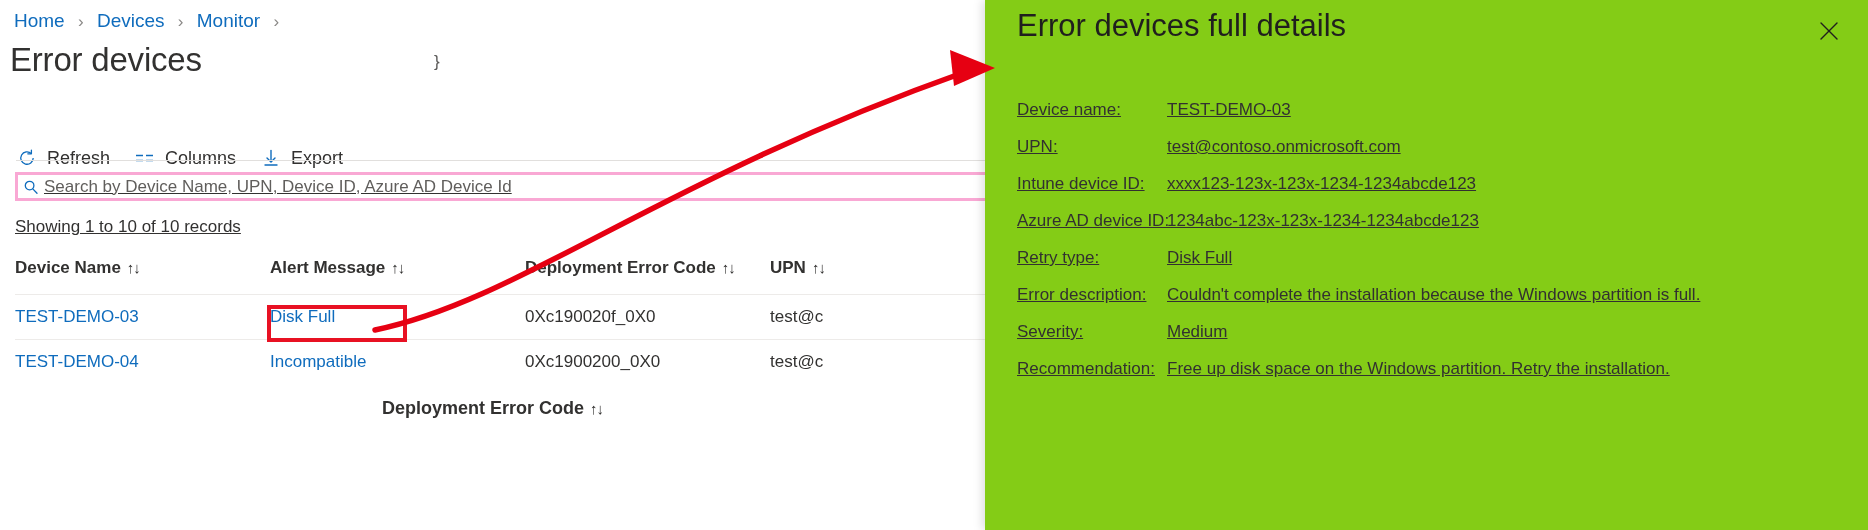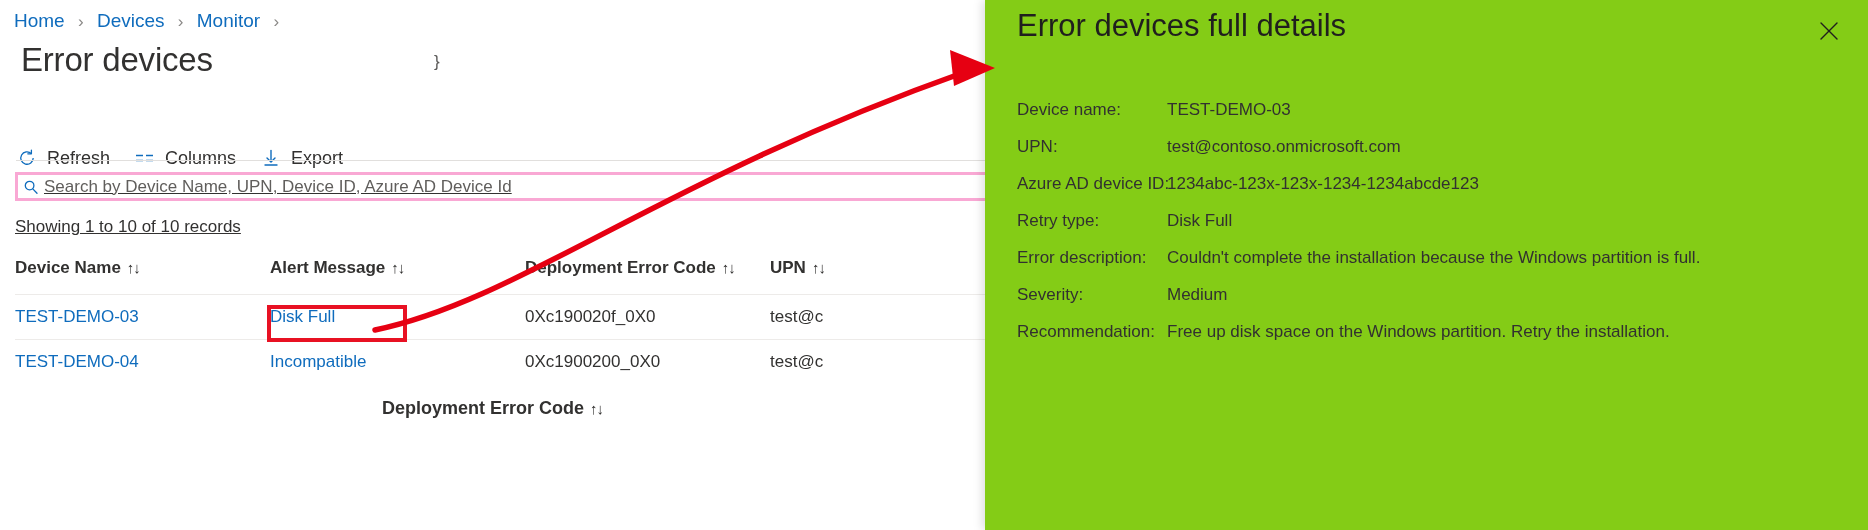--- a/index.html
+++ b/index.html
@@ -43,21 +43,21 @@
     cursor: pointer;
   }
   .crumb-sep {
     color: #8a8886;
     margin: 0 8px;
     font-size: 17px;
   }
 
   .page-title {
     position: absolute;
-    left: 21px;
+    left: 10px;
     top: 41px;
     font-size: 33px;
     font-weight: 400;
     color: #323130;
     letter-spacing: -0.2px;
     white-space: nowrap;
   }
 
   .stray-mark {
     position: absolute;
@@ -261,20 +261,21 @@
     position: absolute;
     left: 32px;
     top: 100px;
     width: 840px;
   }
   .field-row {
     display: flex;
     align-items: flex-end;
     margin-bottom: 17px;
     white-space: nowrap;
+    text-decoration: underline;
   }
   .field-label {
     flex: none;
     width: 150px;
     font-size: 17px;
     color: #323130;
   }
   .field-value {
     font-size: 17px;
     color: #323130;
@@ -424,20 +425,24 @@
     <div class="fields">
       <div class="field-row">
         <span class="field-label">Device name:</span>
         <span class="field-value">TEST-DEMO-03</span>
       </div>
       <div class="field-row">
         <span class="field-label">UPN:</span>
         <span class="field-value">test@contoso.onmicrosoft.com</span>
       </div>
       <div class="field-row">
+        <span class="field-label">Intune device ID:</span>
+        <span class="field-value">xxxx123-123x-123x-1234-1234abcde123</span>
+      </div>
+      <div class="field-row">
         <span class="field-label">Azure AD device ID:</span>
         <span class="field-value">1234abc-123x-123x-1234-1234abcde123</span>
       </div>
       <div class="field-row">
         <span class="field-label">Retry type:</span>
         <span class="field-value">Disk Full</span>
       </div>
       <div class="field-row">
         <span class="field-label">Error description:</span>
         <span class="field-value">Couldn't complete the installation because the Windows partition is full.</span>

